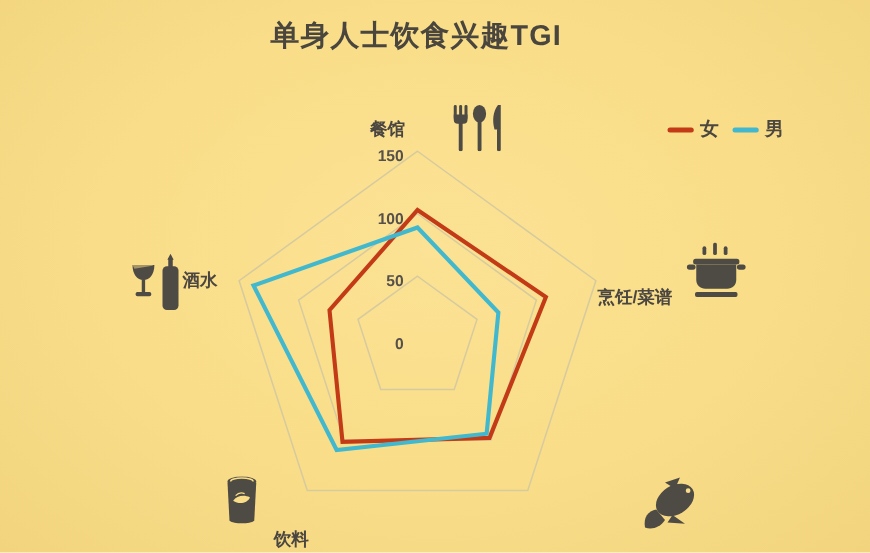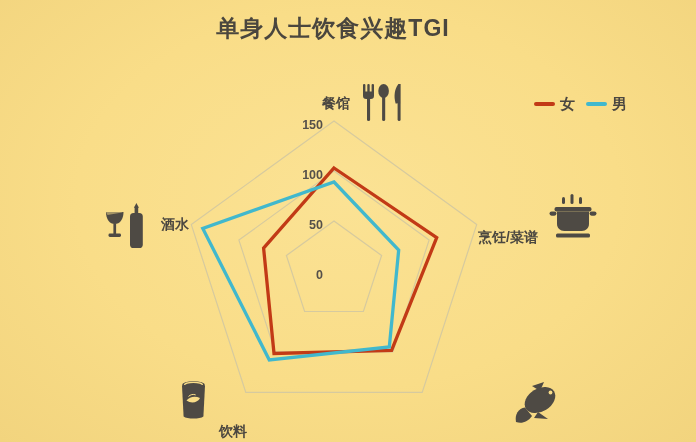--- a/index.html
+++ b/index.html
@@ -15,21 +15,21 @@
     font-size:23px;font-weight:bold;letter-spacing:1px;color:#4a463e;
   }
   #radar{position:absolute;left:0;top:0;}
   .ring{fill:none;stroke:#d6ca9f;stroke-width:1.2px;}
   .series-line{fill:none;stroke-width:3.3px;stroke-linejoin:miter;}
   .tick{font-size:12.5px;font-weight:600;fill:#55504a;}
   .axis-label{
     position:absolute;font-size:14px;font-weight:bold;color:#4b4740;
     white-space:nowrap;
   }
-  .axis-label.right-align{text-align:right;}
+  .axis-label.right-align{text-align:center;}
   .legend{
     position:absolute;left:534px;top:96px;display:flex;align-items:center;gap:5px;
   }
   .legend .swatch{display:inline-block;width:21px;height:4px;border-radius:2px;background:#999;}
   .legend .legend-label{font-size:15px;font-weight:bold;color:#4b4740;line-height:1;}
   .legend .legend-label.first{margin-right:6px;}
   .icon{position:absolute;display:block;line-height:0;}
   .icon svg{fill:#4e4a44;}
 </style>
 </head>

